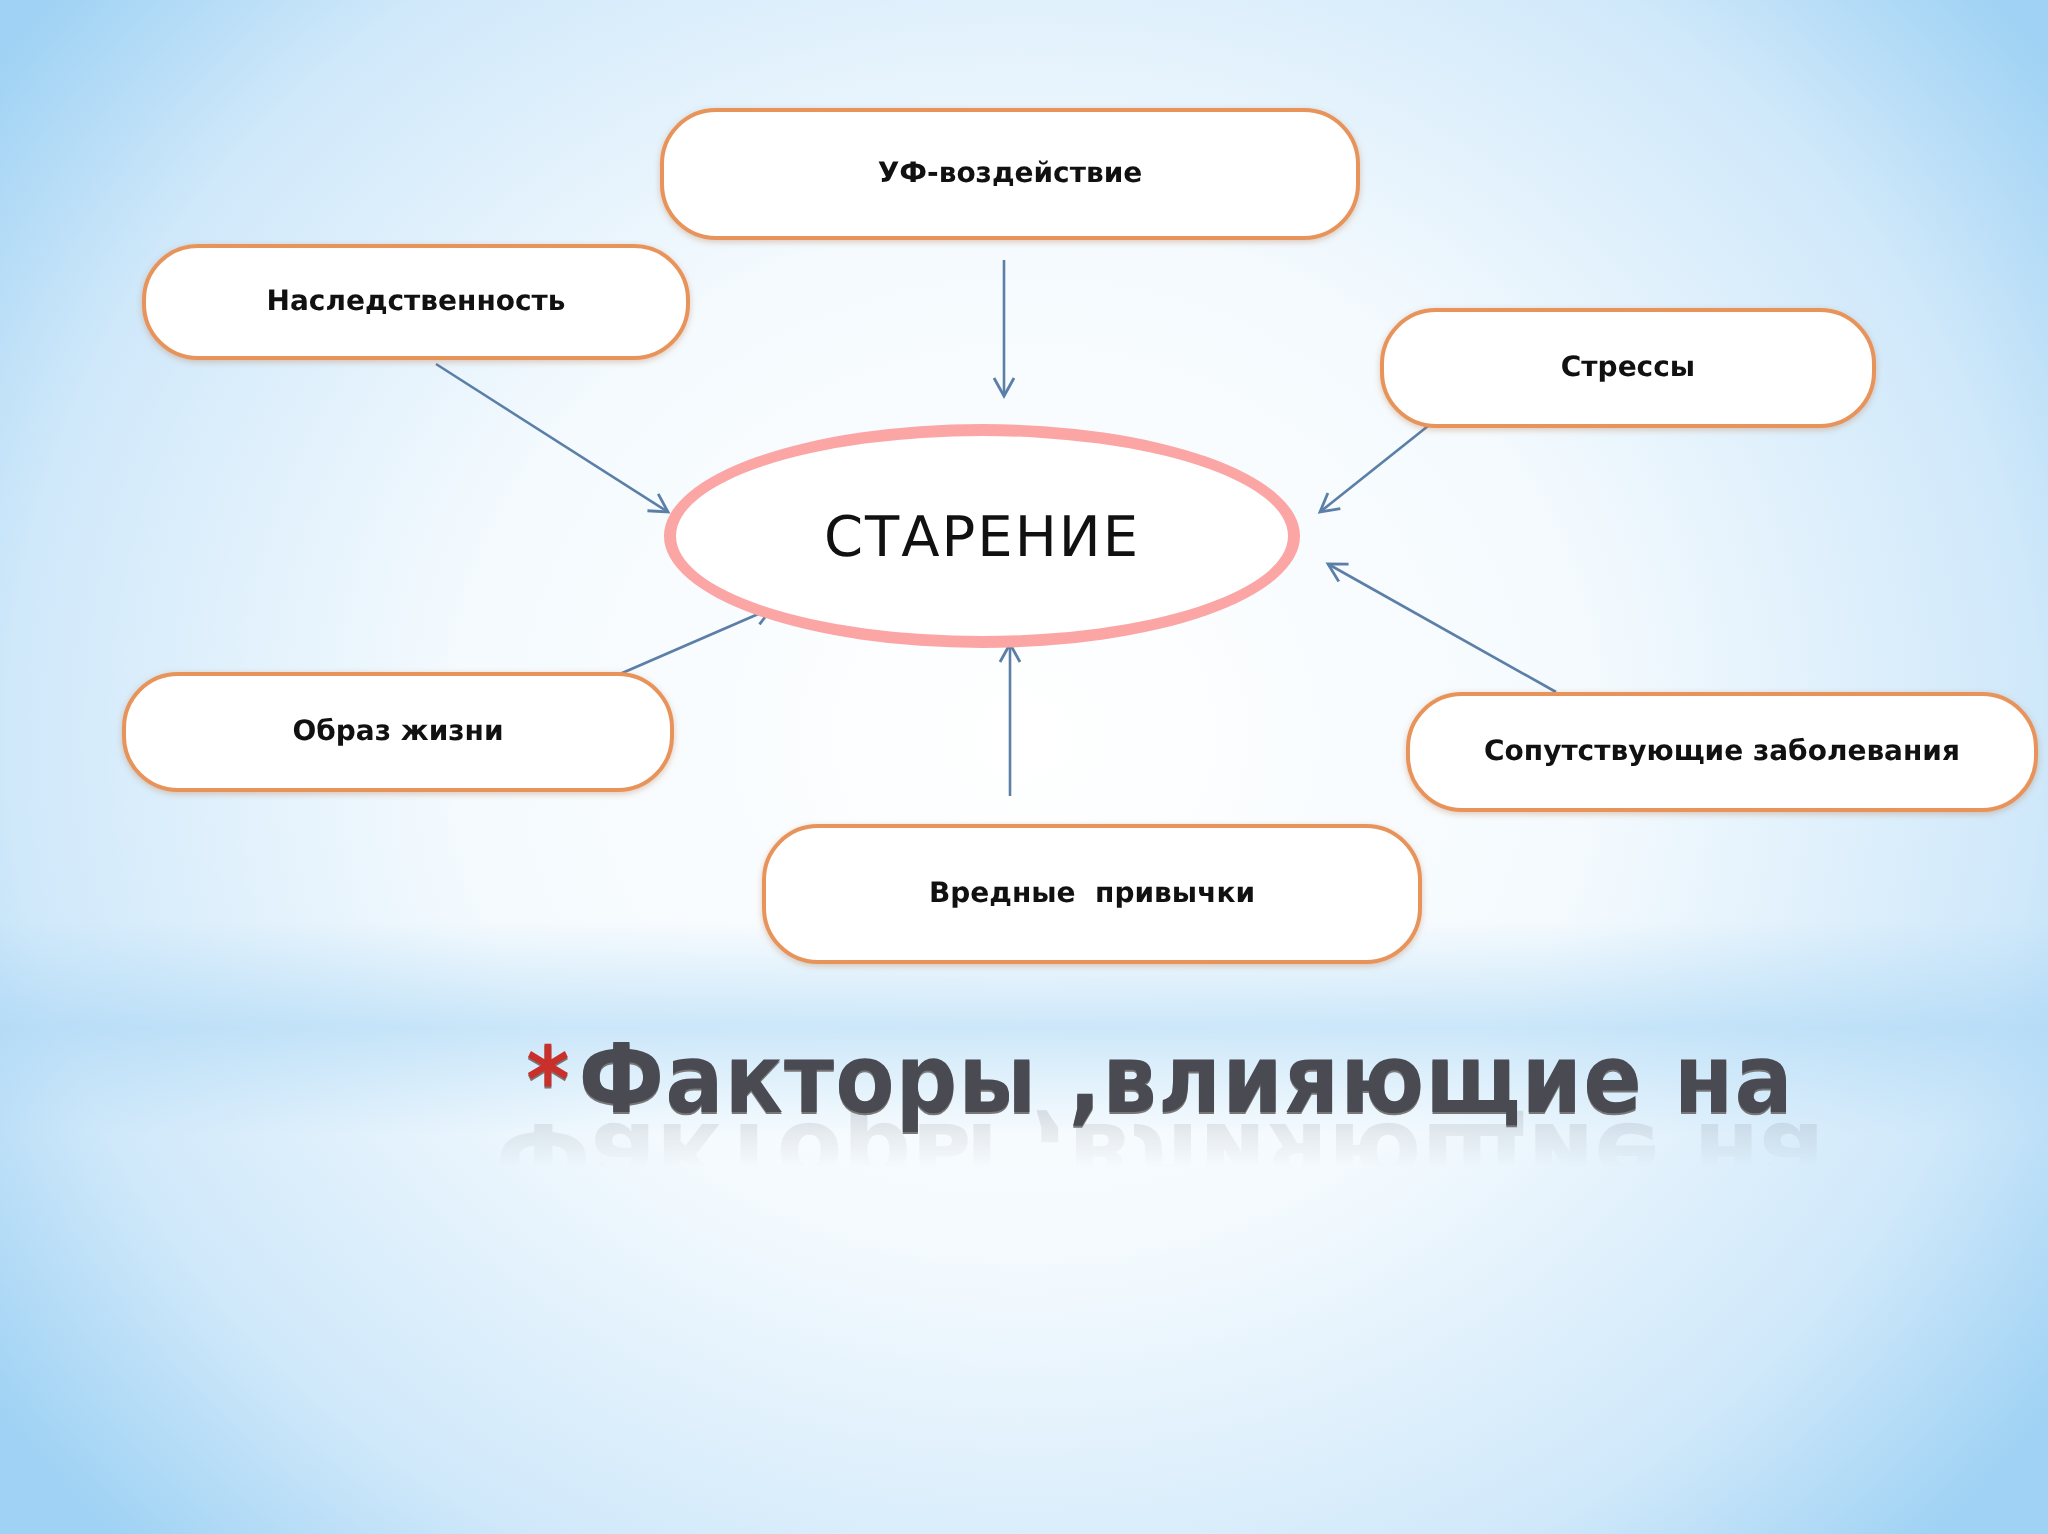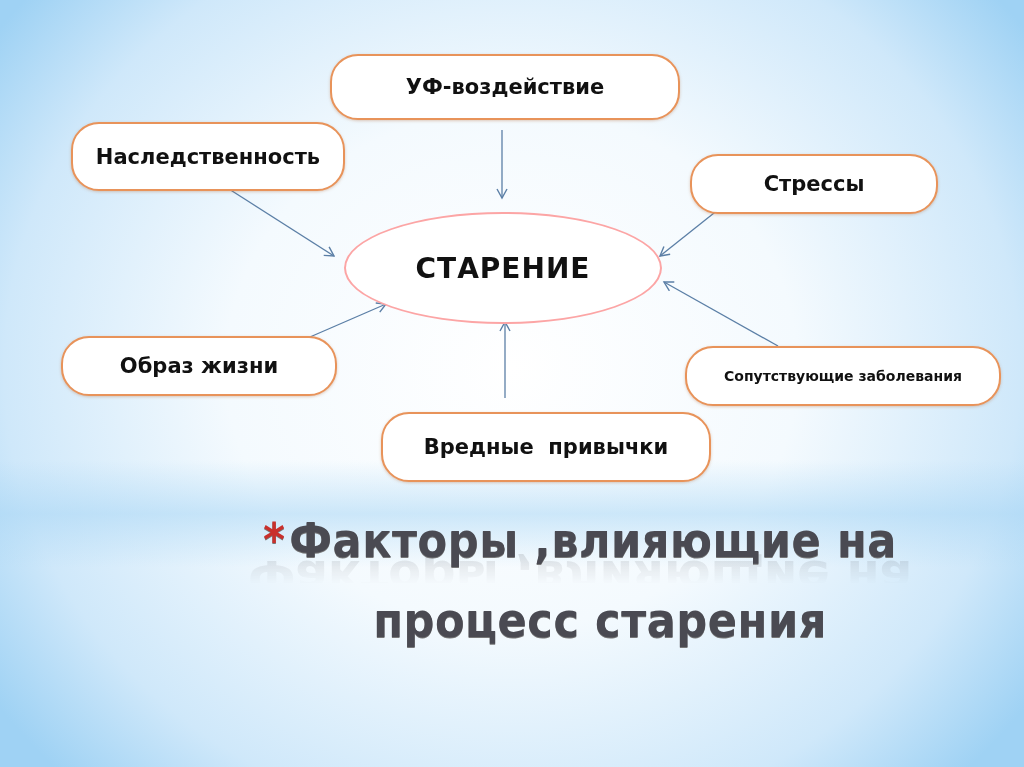--- a/index.html
+++ b/index.html
@@ -8,29 +8,29 @@
     font-family: "DejaVu Sans", sans-serif;
     background:
       linear-gradient(180deg, rgba(255,255,255,0) 0%, rgba(255,255,255,0) 60%, rgba(168,214,245,0.55) 67%, rgba(255,255,255,0) 74%, rgba(255,255,255,0) 100%),
       radial-gradient(ellipse 62% 75% at 50% 48%, #ffffff 0%, #f4fafe 45%, #cfe8fa 80%, #9fd2f4 100%);
   }
   .node {
     position:absolute; box-sizing:border-box;
     background:#fff; border:2.5px solid #e8935a; border-radius:28px;
     box-shadow: 0 1px 3px rgba(180,110,60,0.35);
     display:flex; align-items:center; justify-content:center;
-    color:#111; font-weight:bold; font-size:21px;
+    color:#111; font-weight:bold; font-size:14px;
   }
   .node.small { font-size:14px; }
   .center {
     position:absolute; box-sizing:border-box;
-    left:344px; top:212px; width:318px; height:112px;
-    border:2px solid #fca5a5; border-radius:50%; background:#fff;
+    left:332px; top:212px; width:318px; height:112px;
+    border:6px solid #fca5a5; border-radius:50%; background:#fff;
     display:flex; align-items:center; justify-content:center;
-    font-size:28px; letter-spacing:1px; color:#111;font-weight:bold;
+    font-size:28px; letter-spacing:1px; color:#111;
   }
   svg.arrows { position:absolute; left:0; top:0; }
   .title {
     position:absolute; left:220px; top:500px; width:720px;
     font-family:"DejaVu Sans Condensed","DejaVu Sans", sans-serif;
     font-weight:bold; font-size:48px; line-height:80px; color:#4a4a52;
     text-align:center; letter-spacing:0.5px;
     text-shadow: 0 1px 0 #777;
   }
   .title .star { color:#c9302c; font-size:46px; vertical-align:top; margin-right:4px; }
@@ -57,44 +57,43 @@
   <line x1="758" y1="178" x2="660" y2="256" stroke="#5b7fa6" stroke-width="1.3" marker-end="url(#ah)"></line>
   <line x1="280" y1="350" x2="386" y2="304" stroke="#5b7fa6" stroke-width="1.3" marker-end="url(#ah)"></line>
   <line x1="778" y1="346" x2="664" y2="282" stroke="#5b7fa6" stroke-width="1.3" marker-end="url(#ah)"></line>
   <line x1="505" y1="398" x2="505" y2="322" stroke="#5b7fa6" stroke-width="1.3" marker-end="url(#ah)"></line>
 </svg>
 
 <div class="node" style="left:330px;top:54px;width:350px;height:66px;">
   <span>УФ-воздействие</span>
 </div>
 
-<div class="node" style="left:71px;top:122px;width:274px;height:69px;">
+<div class="node" style="left:71px;top:122px;width:274px;height:58px;">
   <span>Наследственность</span>
 </div>
 
 <div class="node" style="left:690px;top:118px;width:248px;height:60px;margin-top:36px;">
   <span>Стрессы</span>
 </div>
 
 <div class="center">
   <span>СТАРЕНИЕ</span>
 </div>
 
 <div class="node" style="left:61px;top:336px;width:276px;height:60px;">
   <span>Образ жизни</span>
 </div>
 
-<div class="node small" style="left:685px;top:346px;width:316px;height:60px;">
+<div class="node small" style="left:703px;top:346px;width:316px;height:60px;">
   <span>Сопутствующие заболевания</span>
 </div>
 
 <div class="node" style="left:340px;top:412px;width:330px;height:70px;margin-left:41px;">
   <span style="white-space:pre;">Вредные  привычки</span>
 </div>
 
 <div class="reflect" aria-hidden="true">
   <span>Факторы ,влияющие на</span>
 </div>
 
 <div class="title">
   <span class="star">*</span><span>Факторы ,влияющие на</span>
-  <span class="line2">процесс старения</span>
 </div>
 
 </body></html>

